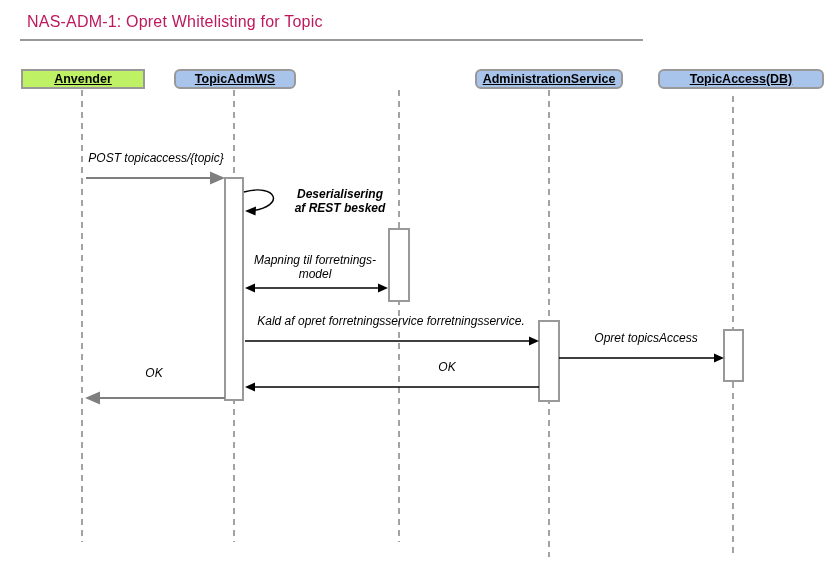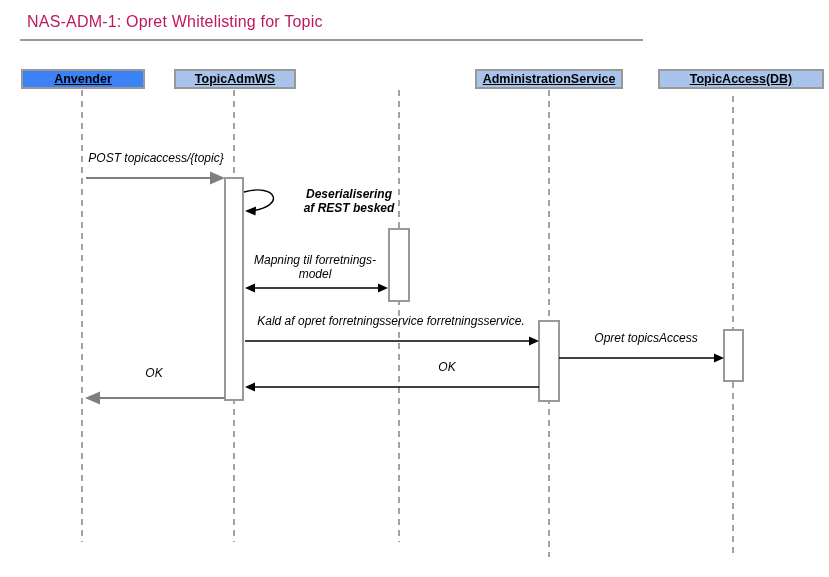--- a/index.html
+++ b/index.html
@@ -17,22 +17,22 @@
   }
   .layer{position:absolute;left:0;top:0;}
   .pbox{
     position:absolute;top:69px;height:20px;box-sizing:border-box;
     border:2px solid #999999;display:flex;align-items:center;justify-content:center;
     z-index:3;
   }
   .pbox span{
     font-size:12.5px;font-weight:bold;text-decoration:underline;white-space:nowrap;
   }
-  .pbox.actor{background:#3b82f6;}
-  .pbox.service{background:#A9C4EB;}
+  .pbox.actor{background:#bef264;}
+  .pbox.service{background:#A9C4EB;border-radius:6px;}
   .msg{
     position:absolute;font-size:12px;line-height:14px;text-align:center;
     white-space:pre-line;z-index:4;font-style:italic;
   }
   .msg.bold{font-weight:bold;}
 </style>
 </head>
 <body>
 
 <div class="canvas">
@@ -97,21 +97,21 @@
     <span>TopicAdmWS</span>
   </div>
   <div class="pbox service" style="left:475px;width:148px;">
     <span>AdministrationService</span>
   </div>
   <div class="pbox service" style="left:658px;width:166px;">
     <span>TopicAccess(DB)</span>
   </div>
 
   <div class="msg" style="left:86px;top:151px;width:140px;">POST topicaccess/{topic}</div>
-  <div class="msg bold" style="left:292px;top:187px;width:114px;">Deserialisering
+  <div class="msg bold" style="left:283px;top:187px;width:114px;">Deserialisering
 af REST besked</div>
   <div class="msg" style="left:249px;top:253px;width:132px;">Mapning til forretnings-
 model</div>
   <div class="msg" style="left:247px;top:314px;width:288px;">Kald af opret forretningsservice forretningsservice.</div>
   <div class="msg" style="left:576px;top:331px;width:140px;">Opret topicsAccess</div>
   <div class="msg" style="left:427px;top:360px;width:40px;">OK</div>
   <div class="msg" style="left:134px;top:366px;width:40px;">OK</div>
 
 </div>
 

